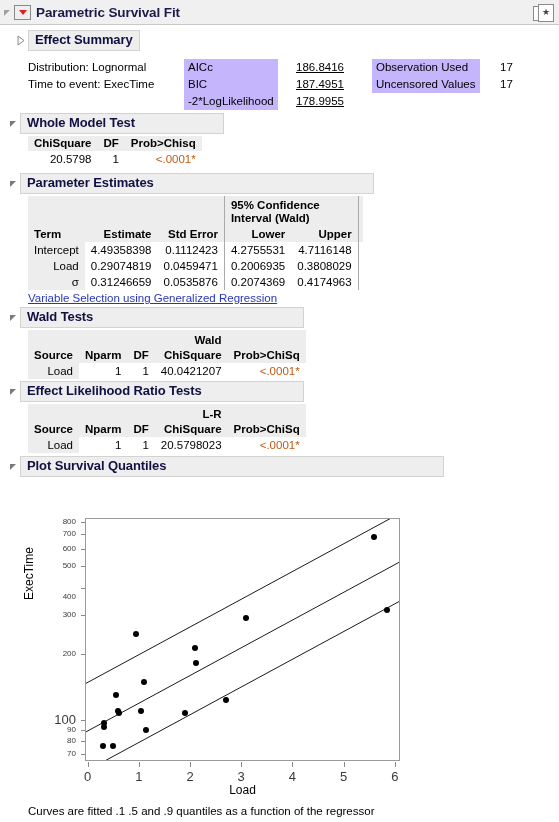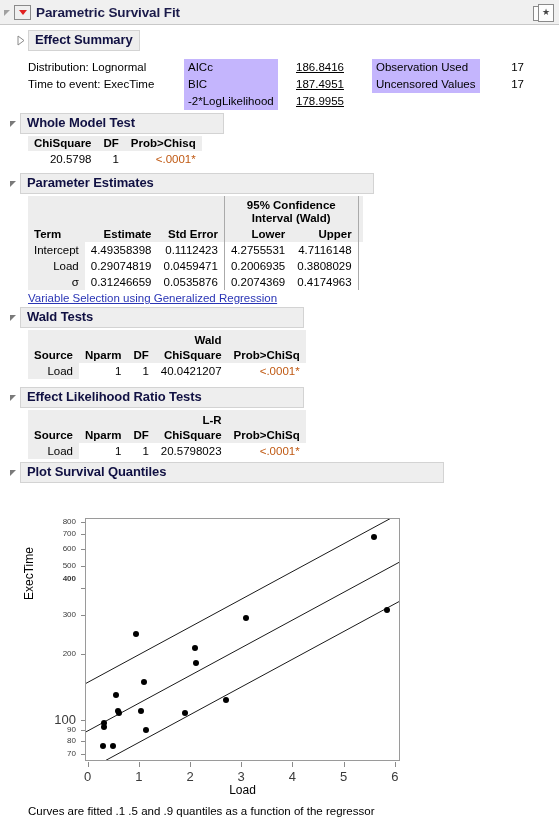--- a/index.html
+++ b/index.html
@@ -190,21 +190,21 @@
     <div class="sumcol" style="left:290px;top:0;width:62px;text-decoration:underline;">
       <div class="row">186.8416</div>
       <div class="row">187.4951</div>
       <div class="row">178.9955</div>
     </div>
 
     <div class="sumcol" style="left:366px;top:0;">
       <div class="row grey pad2">Observation Used</div>
       <div class="row grey pad2">Uncensored Values</div>
     </div>
-    <div class="sumcol" style="left:466px;top:0;width:52px;text-align:right;">
+    <div class="sumcol" style="left:494px;top:0;width:52px;text-align:left;">
       <div class="row">17</div>
       <div class="row">17</div>
     </div>
   </div>
 
   
   <div class="sec" style="margin-top:2px;">
     <div class="arrow">
         <div class="down"></div>
       </div>
@@ -233,21 +233,21 @@
         <div class="down"></div>
       </div>
     <div class="lbl" style="width:340px;">Parameter Estimates</div>
   </div>
   <table class="jmp">
     <thead>
       <tr>
         <th style="height:28px;"></th>
         <th></th>
         <th></th>
-        <th colspan="2" class="vline" style="text-align:center;line-height:13px;">
+        <th colspan="2" class="vline" style="text-align:left;line-height:13px;">
           <span>95% Confidence</span><br><span>Interval (Wald)</span>
         </th>
         <th class="vline" style="padding:0 2px;"></th>
       </tr>
       <tr>
         <th class="lft">Term</th>
         <th>Estimate</th>
         <th>Std Error</th>
         <th class="vline">Lower</th>
         <th>Upper</th>
@@ -312,21 +312,21 @@
         <td class="lft">Load</td>
         <td>1</td>
         <td>1</td>
         <td>40.0421207</td>
         <td class="pval">&lt;.0001*</td>
       </tr>
     </tbody>
   </table>
 
   
-  <div class="sec" style="margin-top:8px;">
+  <div class="sec" style="margin-top:2px;">
     <div class="arrow">
         <div class="down"></div>
       </div>
     <div class="lbl" style="width:270px;">Effect Likelihood Ratio Tests</div>
   </div>
   <table class="jmp">
     <thead>
       <tr>
         <th style="height:15px;"></th>
         <th></th>
@@ -369,21 +369,21 @@
     <div class="ytick" style="left: 52px; width: 24px; top: 736.19px;">80</div>
     <div class="ytickmark" style="left: 81px; top: 741.19px;"></div>
     <div class="ytick" style="left: 52px; width: 24px; top: 724.953px;">90</div>
     <div class="ytickmark" style="left: 81px; top: 729.953px;"></div>
     <div class="ytick big" style="left: 46px; width: 30px; top: 711.901px;">100</div>
     <div class="ytickmark" style="left: 81px; top: 719.901px;"></div>
     <div class="ytick" style="left: 52px; width: 24px; top: 648.772px;">200</div>
     <div class="ytickmark" style="left: 81px; top: 653.772px;"></div>
     <div class="ytick" style="left: 52px; width: 24px; top: 610.088px;">300</div>
     <div class="ytickmark" style="left: 81px; top: 615.088px;"></div>
-    <div class="ytick" style="left: 52px; width: 24px; top: 574px; font-weight: bold;">400</div>
+    <div class="ytick" style="left: 52px; width: 24px; top: 592px;">400</div>
     <div class="ytickmark" style="left: 81px; top: 587.642px;"></div>
     <div class="ytick" style="left: 52px; width: 24px; top: 561.353px;">500</div>
     <div class="ytickmark" style="left: 81px; top: 566.353px;"></div>
     <div class="ytick" style="left: 52px; width: 24px; top: 543.959px;">600</div>
     <div class="ytickmark" style="left: 81px; top: 548.959px;"></div>
     <div class="ytick" style="left: 52px; width: 24px; top: 529.252px;">700</div>
     <div class="ytickmark" style="left: 81px; top: 534.252px;"></div>
     <div class="ytick" style="left: 52px; width: 24px; top: 516.512px;">800</div>
     <div class="ytickmark" style="left: 81px; top: 521.512px;"></div>
     <div class="xtick" style="left: 77.561px; top: 769px;">0</div>

